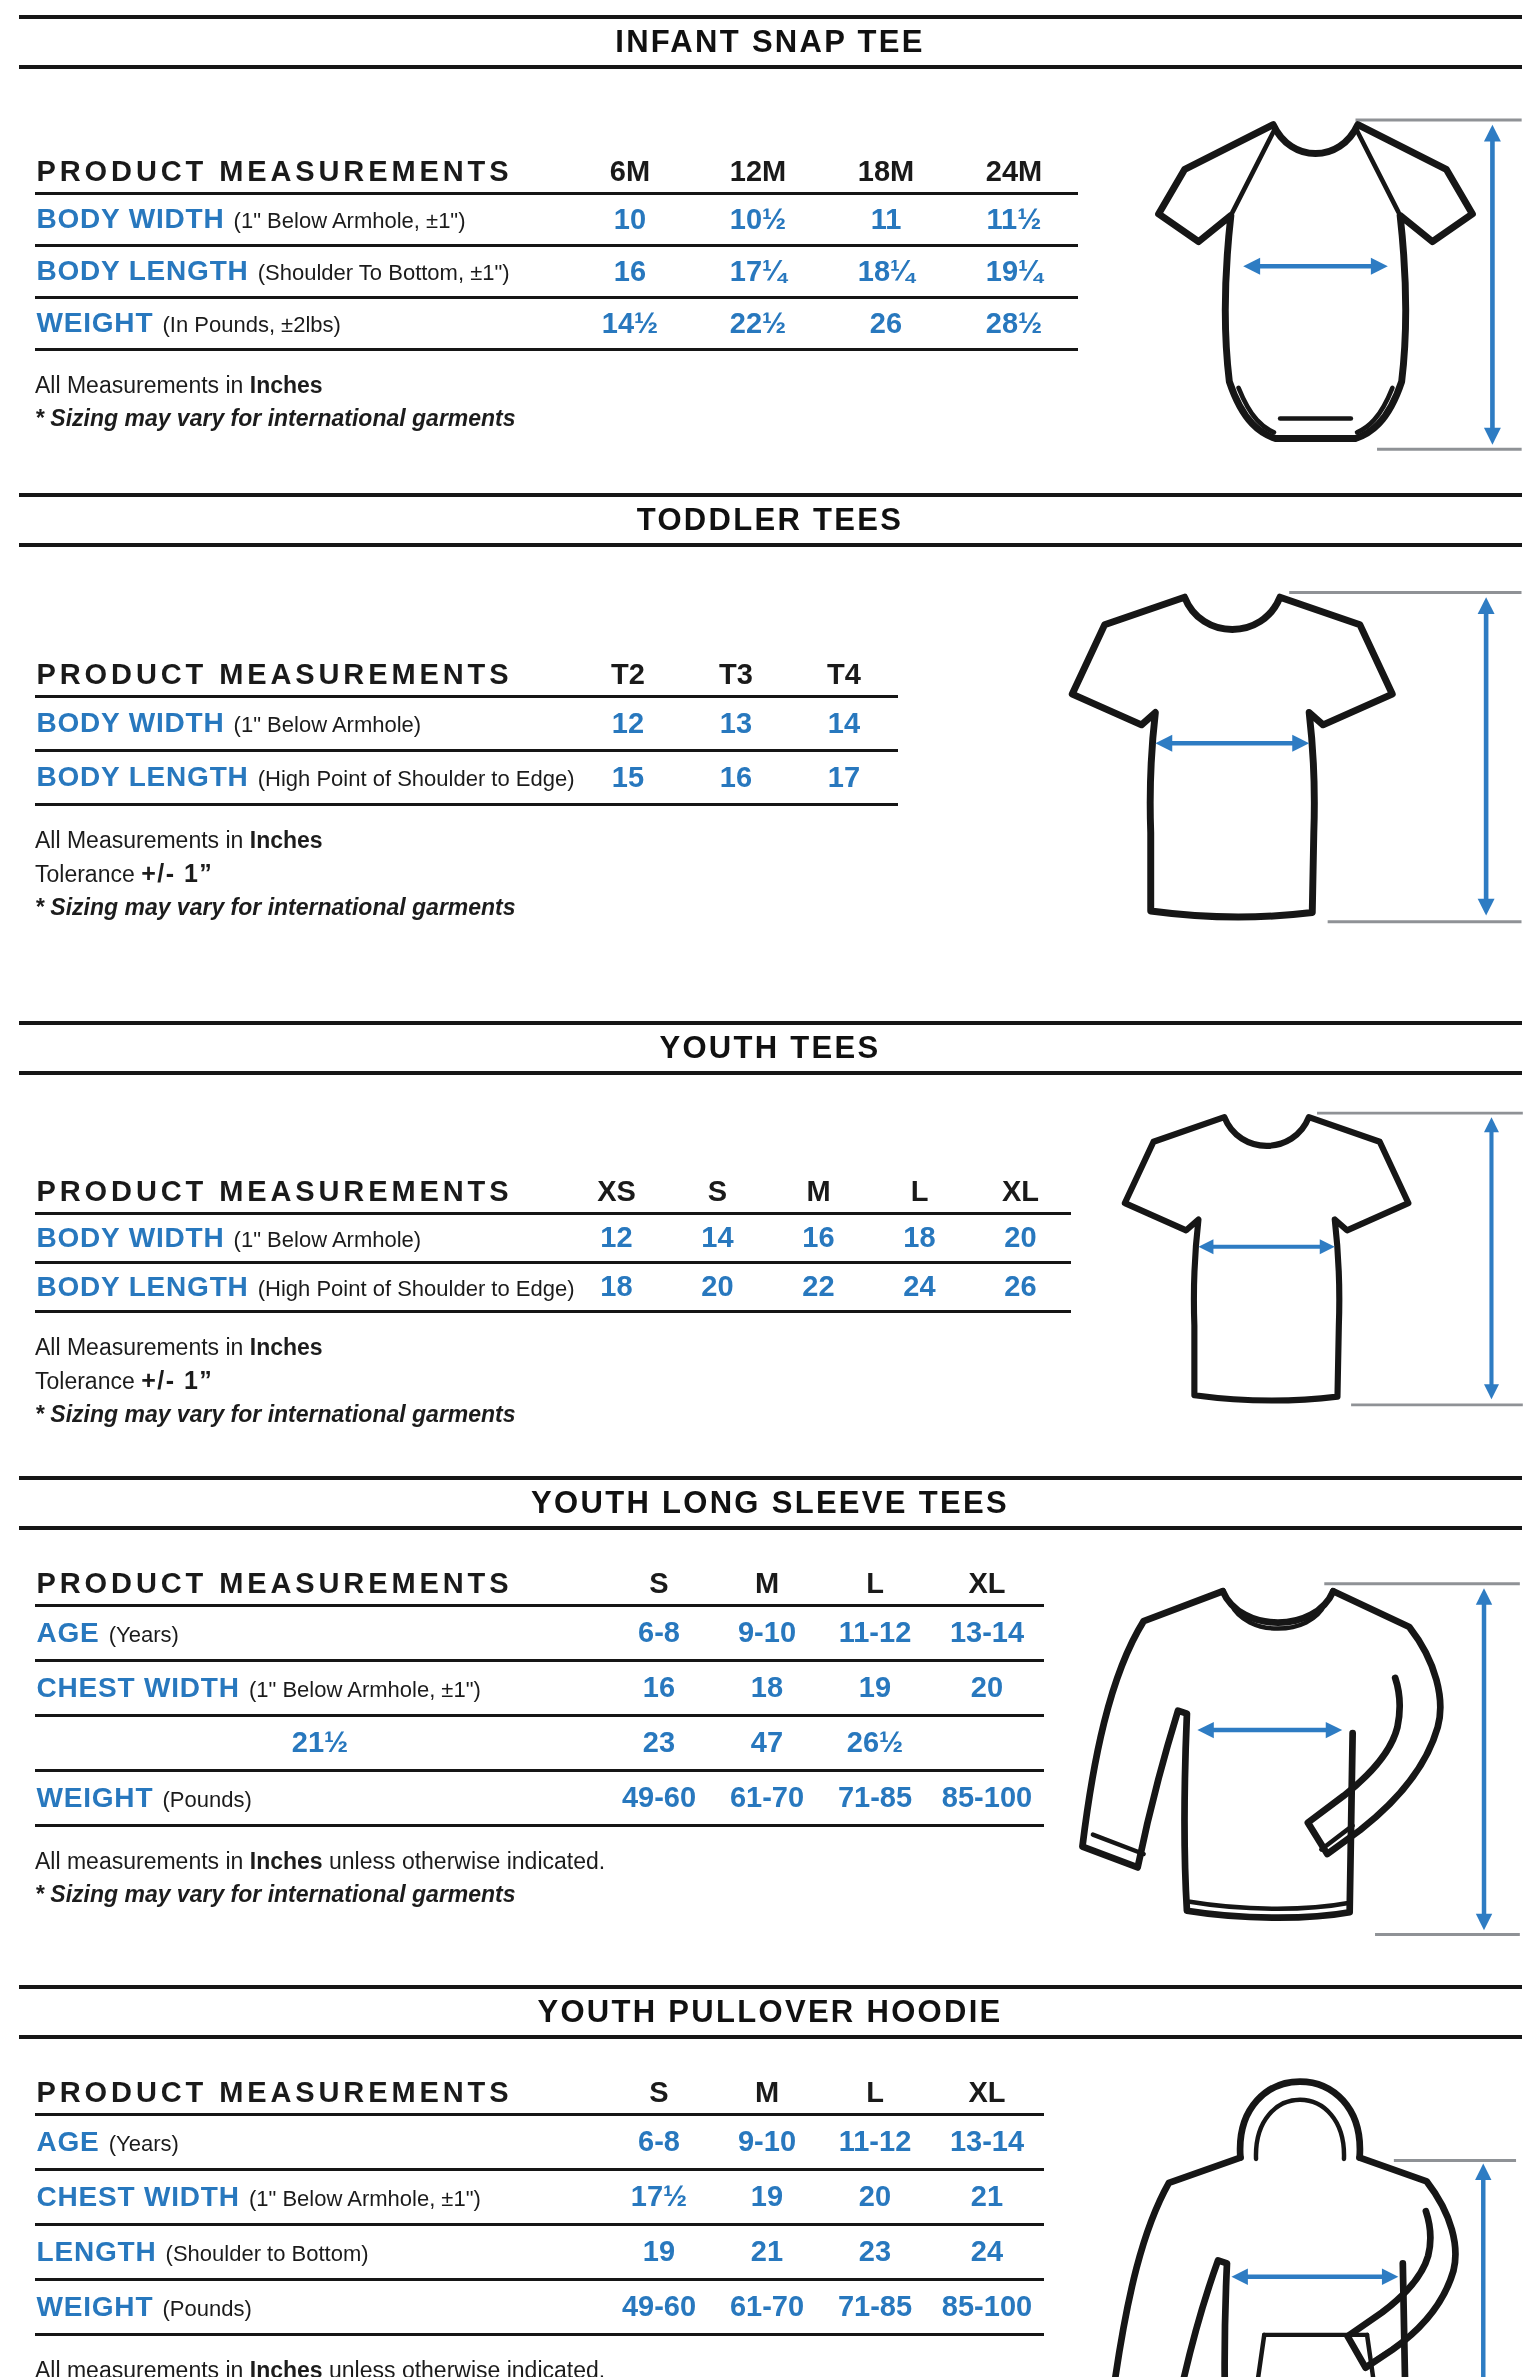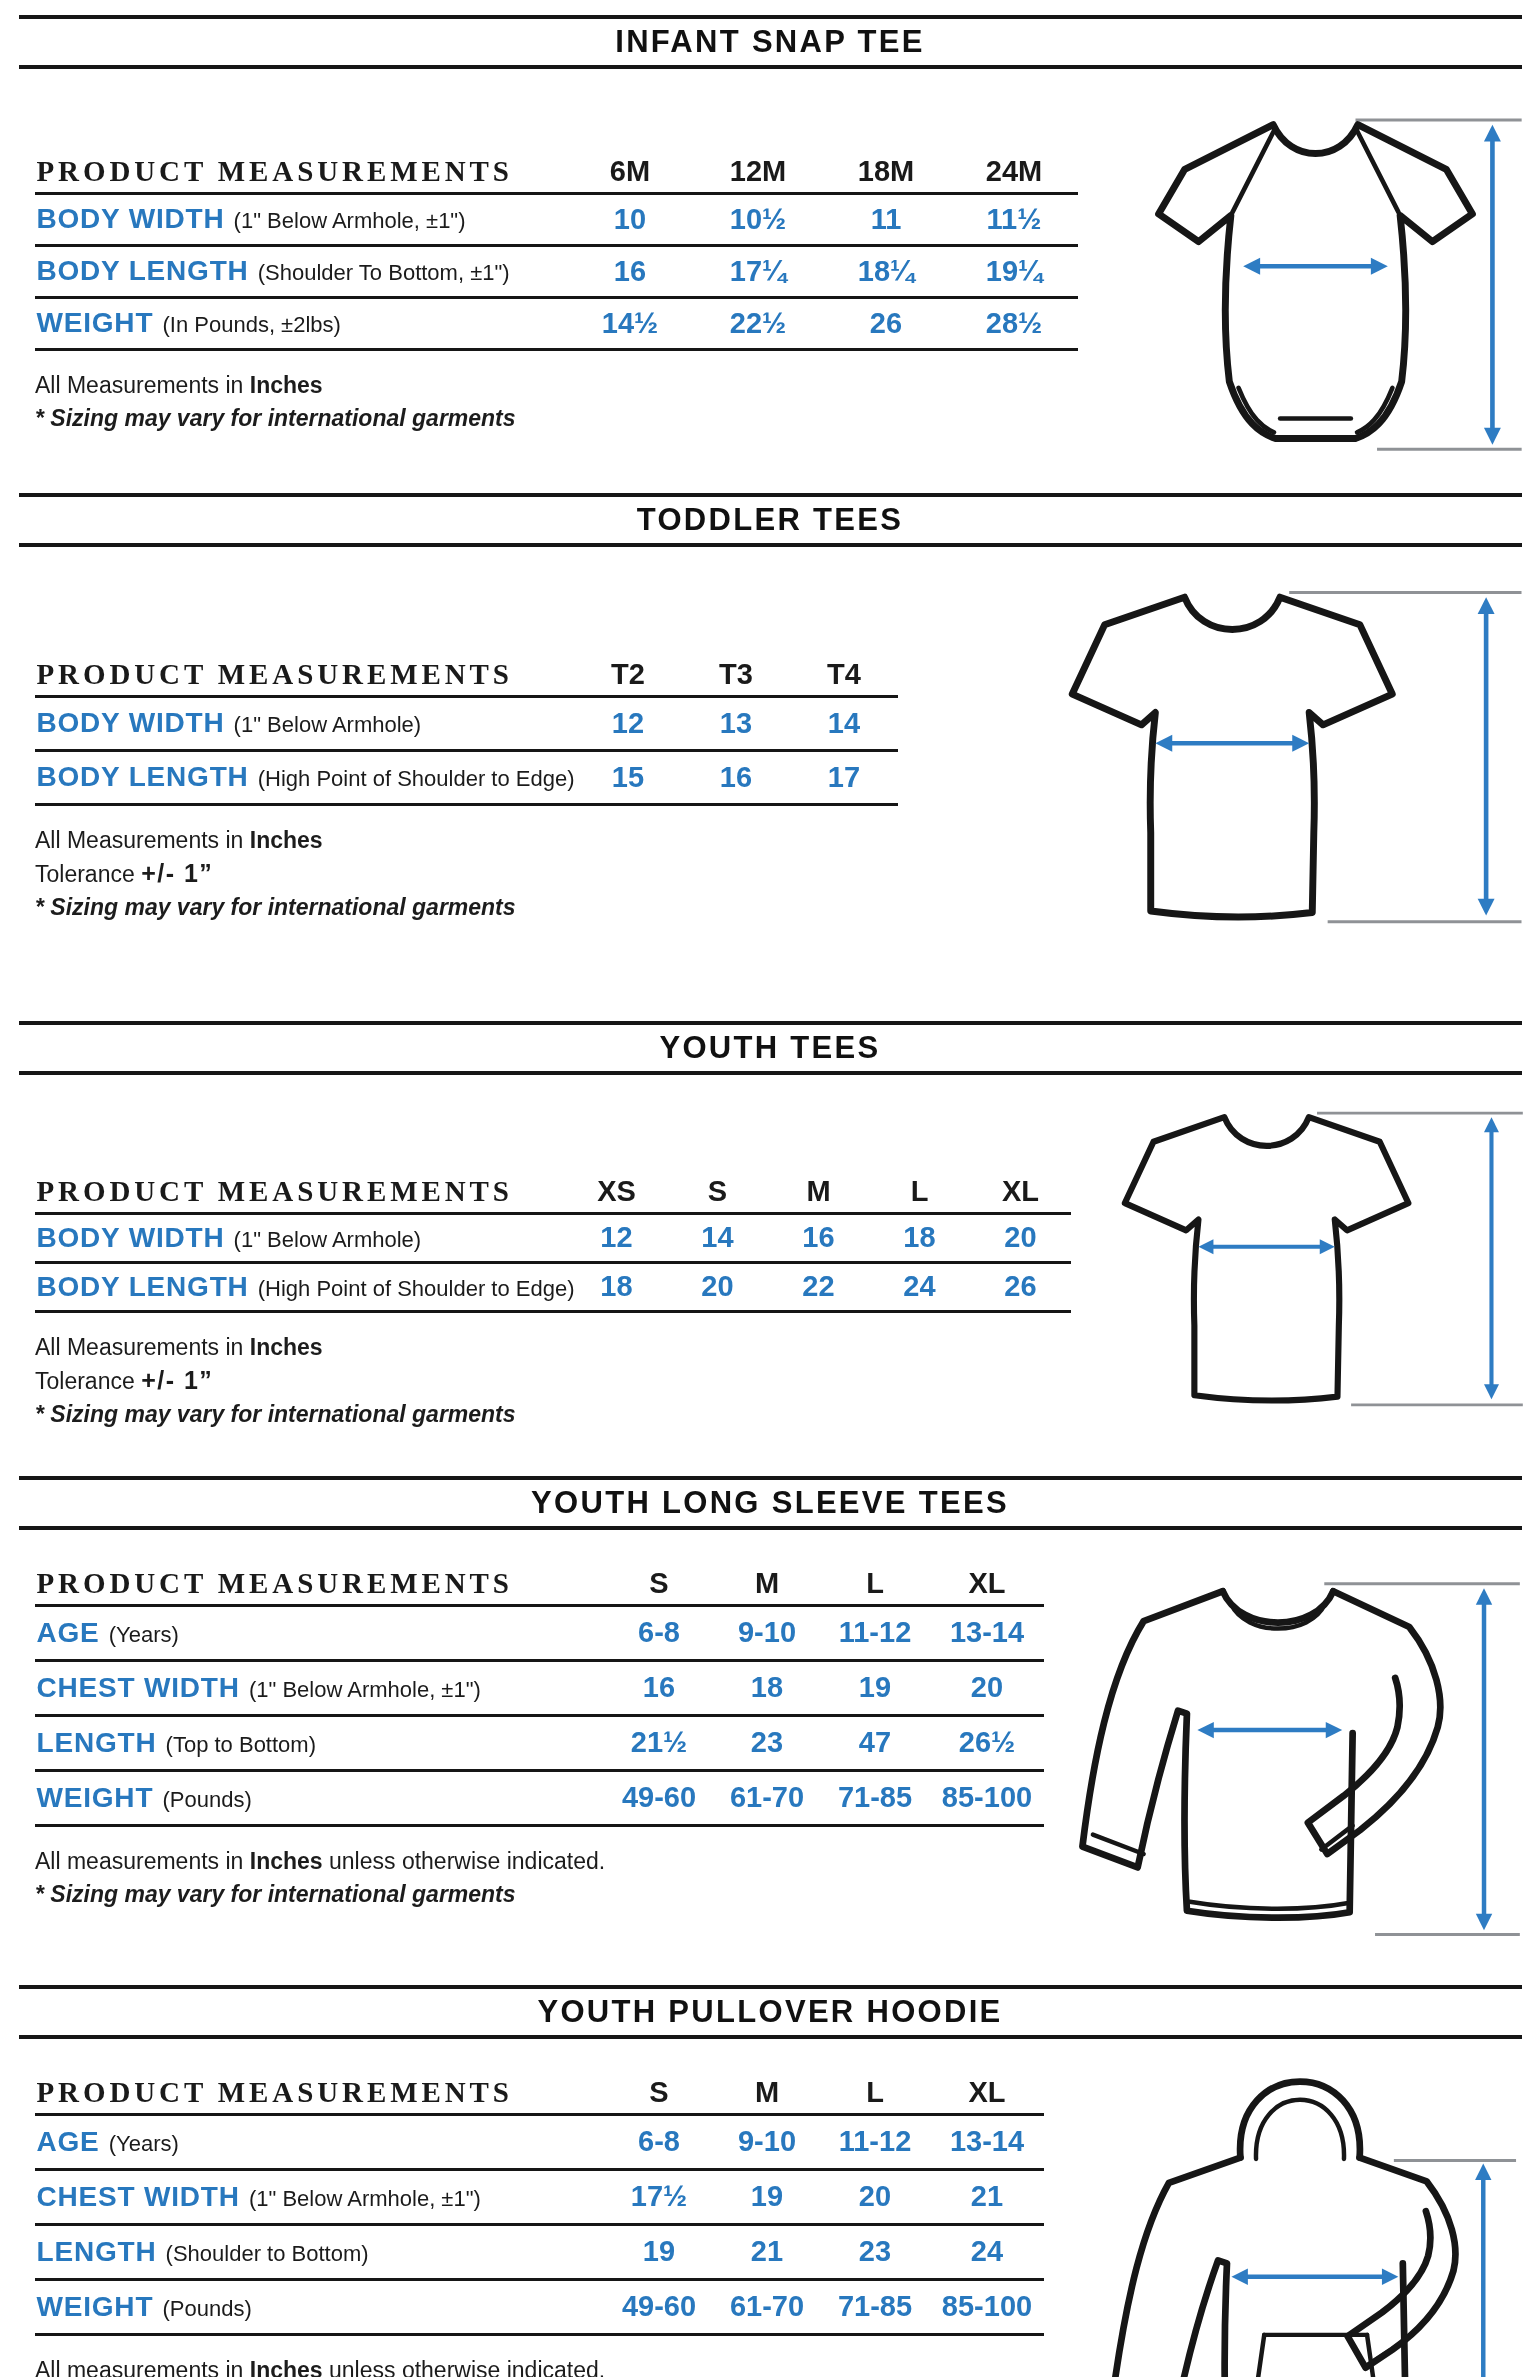--- a/index.html
+++ b/index.html
@@ -41,21 +41,21 @@
   .t2 .row{grid-template-columns:539px repeat(3,108px);width:863px;}
   .t3 .row{grid-template-columns:531px repeat(5,101px);width:1036px;}
   .t4 .row{grid-template-columns:570px 108px 108px 108px 116px;width:1009px;}
   .s1 .row.data{height:49px;}
   .s2 .row.data{height:51px;}
   .s3 .row.data{height:46px;}
   .s4 .row.data, .s5 .row.data{height:52px;}
   .row.head{border-top:none;}
   .cell{white-space:nowrap;}
   .cell.lab{padding-left:1.5px;}
-  .hlabel{font-size:29px;font-weight:800;letter-spacing:3.9px;color:#1a1a1a;font-family:Liberation Serif, serif;}
+  .hlabel{font-size:29px;font-weight:800;letter-spacing:3.9px;color:#1a1a1a;}
   .siz{font-size:29px;font-weight:800;text-align:center;color:#1a1a1a;}
   .rl{font-size:28px;font-weight:800;letter-spacing:0.8px;color:#2878be;}
   .rn{font-size:22px;font-weight:500;color:#1b1b1b;margin-left:9.2px;}
   .val{font-size:29px;font-weight:800;text-align:center;color:#2878be;}
 
   
   .foot{margin-top:18.5px;}
   .fn{margin:0;font-size:23px;font-weight:400;color:#1c1c1c;line-height:33px;}
   .fn .b{font-weight:800;}
   .fn.tol .b{font-size:25px;letter-spacing:1.5px;}
@@ -273,21 +273,20 @@
       <div class="cell val">13-14</div>
     </div>
     <div class="row data">
       <div class="cell lab"><span class="rl">CHEST WIDTH</span><span class="rn">(1" Below Armhole, ±1")</span></div>
       <div class="cell val">16</div>
       <div class="cell val">18</div>
       <div class="cell val">19</div>
       <div class="cell val">20</div>
     </div>
     <div class="row data">
-      <div class="cell lab"><span class="rl">LENGTH</span><span class="rn">(Top to Bottom)</span></div>
       <div class="cell val">21½</div>
       <div class="cell val">23</div>
       <div class="cell val">47</div>
       <div class="cell val">26½</div>
     </div>
     <div class="row data">
       <div class="cell lab"><span class="rl">WEIGHT</span><span class="rn">(Pounds)</span></div>
       <div class="cell val">49-60</div>
       <div class="cell val">61-70</div>
       <div class="cell val">71-85</div>

